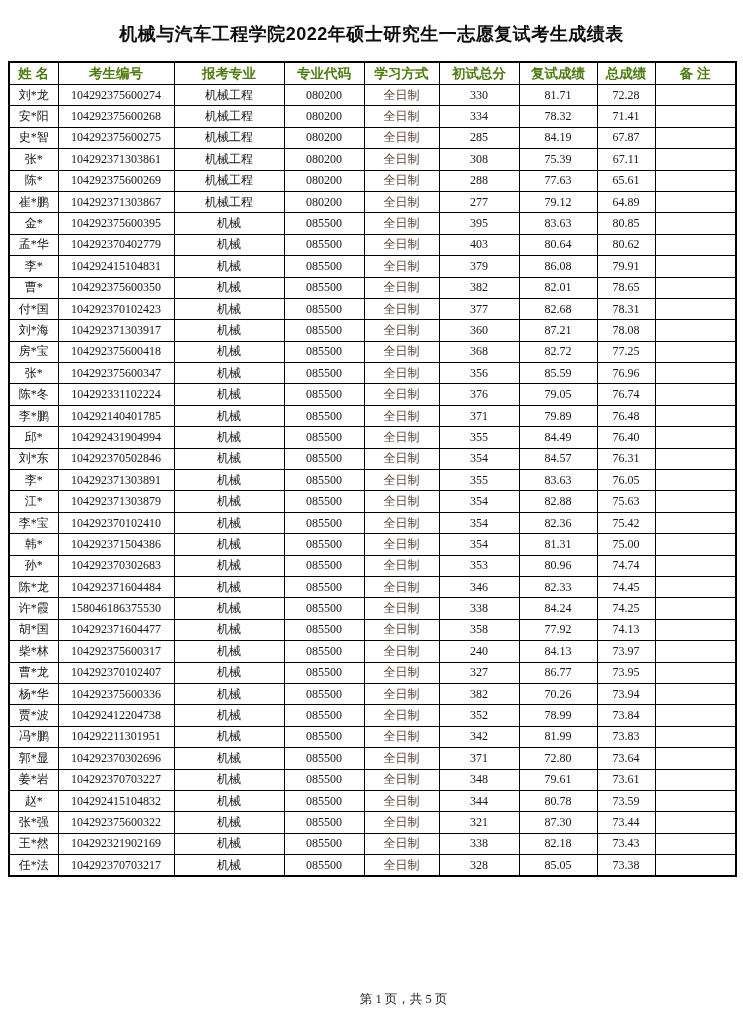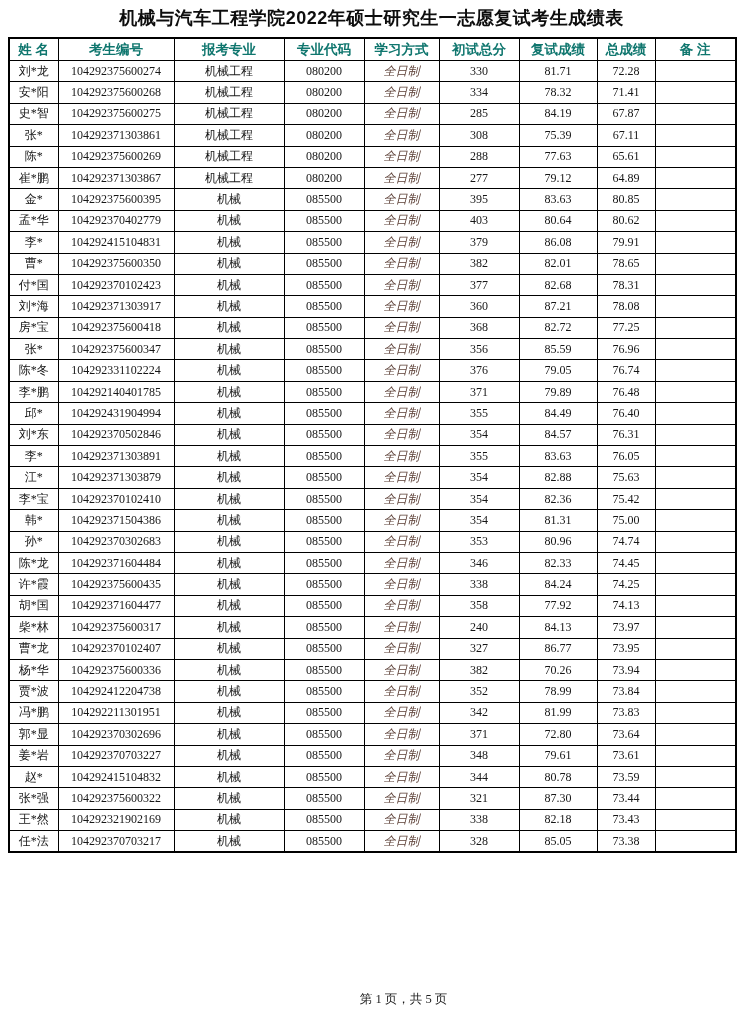--- a/index.html
+++ b/index.html
@@ -5,21 +5,21 @@
   html, body { margin: 0; padding: 0; background: #ffffff; }
   .page {
     width: 743px;
     height: 1024px;
     position: relative;
     background: #ffffff;
     font-family: "Liberation Serif", "DejaVu Serif", serif;
     overflow: hidden;
   }
   .doc-title {
-    margin: 0;
+    margin: 16px;
     padding-top: 7px;
     text-align: center;
     font-family: "Liberation Sans", "DejaVu Sans", sans-serif;
     font-weight: bold;
     font-size: 18px;
     line-height: 22px;
     color: #0d0d0d;
     letter-spacing: 0.5px;
   }
   table.score-table {
@@ -35,28 +35,28 @@
     vertical-align: middle;
     padding: 0;
     overflow: hidden;
     white-space: nowrap;
   }
   .score-table th {
     font-family: "Liberation Sans", "DejaVu Sans", sans-serif;
     font-weight: bold;
     font-size: 13.5px;
     height: 21px;
-    color: #0f766e;
+    color: #4d7c0f;
   }
   .score-table td {
     font-size: 12px;
     height: 20.4px;
     color: #161616;
   }
-  .score-table td.mode { color: #5d4037; font-style: italic; }
+  .score-table td.mode { color: #5d4037; }
   .page-footer {
     position: absolute;
     left: 0;
     bottom: 16px;
     width: 100%;
     text-align: center;
     font-size: 12.5px;
     color: #1c1c1c;
     padding-left: 32px;
   }
@@ -353,21 +353,21 @@
           <td>机械</td>
           <td>085500</td>
           <td class="mode">全日制</td>
           <td>346</td>
           <td>82.33</td>
           <td>74.45</td>
           <td></td>
         </tr>
         <tr>
           <td>许*霞</td>
-          <td>104292375600435</td>
+          <td>158046186375530</td>
           <td>机械</td>
           <td>085500</td>
           <td class="mode">全日制</td>
           <td>338</td>
           <td>84.24</td>
           <td>74.25</td>
           <td></td>
         </tr>
         <tr>
           <td>胡*国</td>

